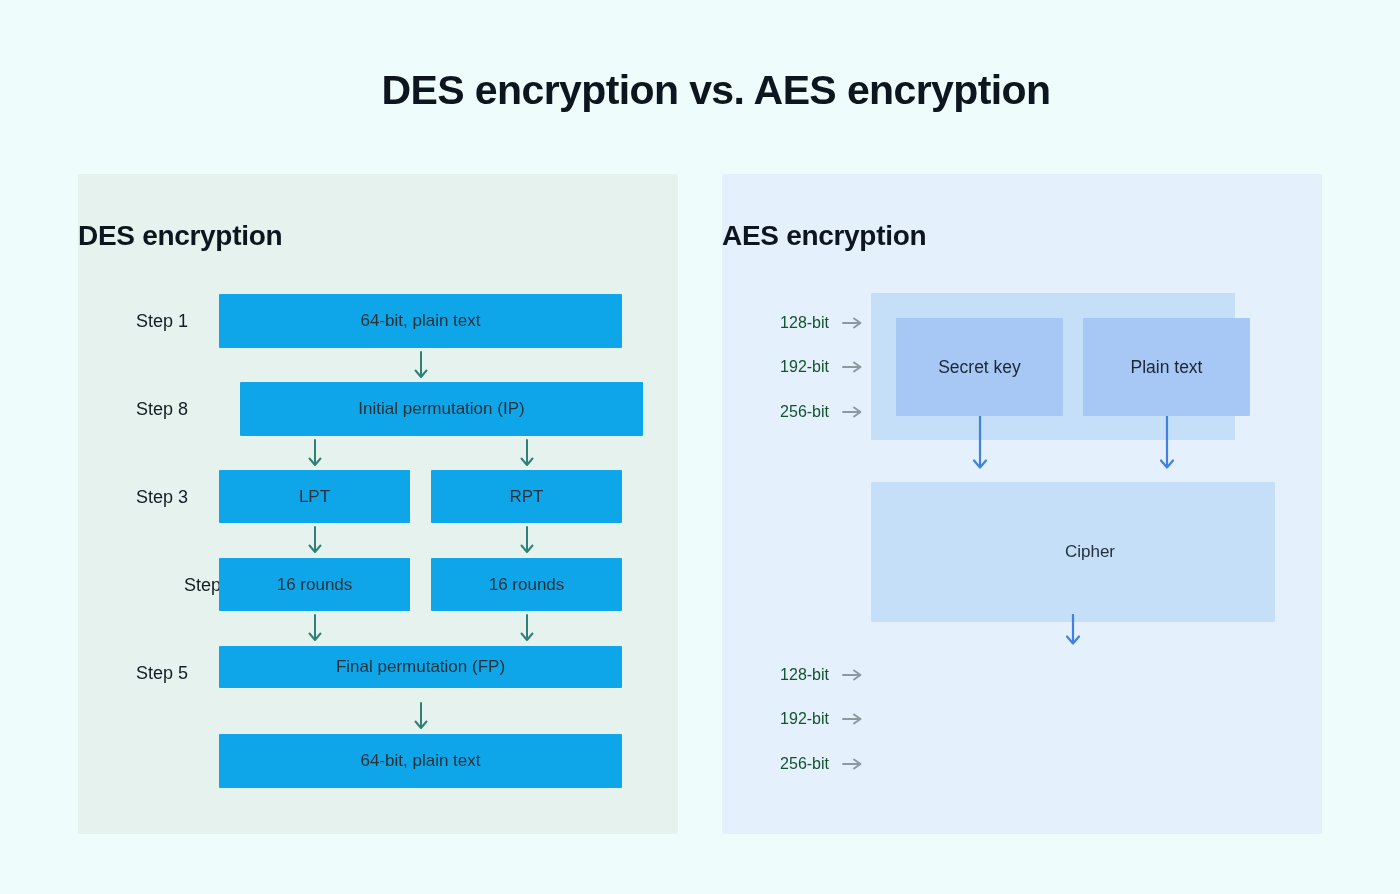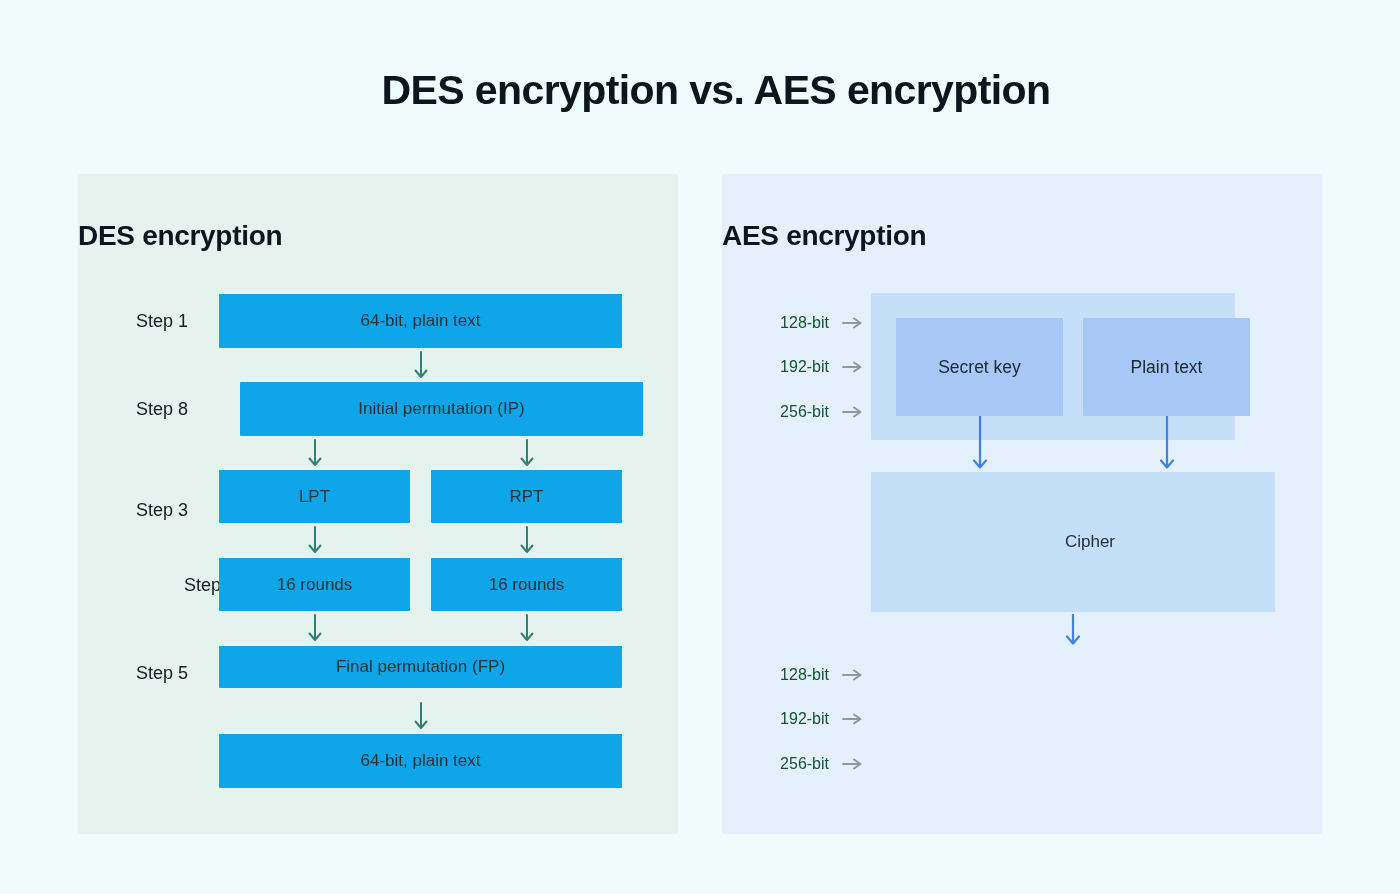--- a/index.html
+++ b/index.html
@@ -55,21 +55,21 @@
 
 <div class="page">
 
   <div class="title">DES encryption vs. AES encryption</div>
 
   <div class="panel panel-des">
     <div class="panel-heading">DES encryption</div>
 
     <div class="step-label" style="top:134px;">Step 1</div>
     <div class="step-label" style="top:222px;">Step 8</div>
-    <div class="step-label" style="top:310px;margin-top:13px;">Step 3</div>
+    <div class="step-label" style="top:310px;">Step 3</div>
     <div class="step-label" style="top:398px;margin-left:48px;">Step 4</div>
     <div class="step-label" style="top:486px;">Step 5</div>
 
     <div class="flowbox des-box" style="left:141px; top:120px; width:403px; height:54px;">64-bit, plain text</div>
 
     <svg class="varrow teal" style="left:336px; top:177px;" width="14" height="28" viewBox="0 0 14 28">
       <path d="M7 1 V25 M1.5 19.5 L7 26 L12.5 19.5" fill="none" stroke="currentColor" stroke-width="2" stroke-linecap="round" stroke-linejoin="round"></path>
     </svg>
 
     <div class="flowbox des-box" style="left:141px; top:208px; width:403px; height:54px;margin-left:21px;">Initial permutation (IP)</div>
@@ -137,21 +137,21 @@
       <div class="aes-inner plain">Plain text</div>
     </div>
 
     <svg class="varrow blue" style="left:250px; top:242px;" width="16" height="54" viewBox="0 0 16 54">
       <path d="M8 0 V50 M2 44.5 L8 51.5 L14 44.5" fill="none" stroke="currentColor" stroke-width="2.2" stroke-linecap="round" stroke-linejoin="round"></path>
     </svg>
     <svg class="varrow blue" style="left:437px; top:242px;" width="16" height="54" viewBox="0 0 16 54">
       <path d="M8 0 V50 M2 44.5 L8 51.5 L14 44.5" fill="none" stroke="currentColor" stroke-width="2.2" stroke-linecap="round" stroke-linejoin="round"></path>
     </svg>
 
-    <div class="flowbox aes-big" style="top:298px;padding-left:34px;">Cipher</div>
+    <div class="flowbox aes-big" style="top:308px;padding-left:34px;">Cipher</div>
 
     <svg class="varrow blue" style="left:343px; top:440px;" width="16" height="32" viewBox="0 0 16 32">
       <path d="M8 1 V28 M2 22.5 L8 29.5 L14 22.5" fill="none" stroke="currentColor" stroke-width="2.2" stroke-linecap="round" stroke-linejoin="round"></path>
     </svg>
 
     <div class="bit-row" style="top:488px;">
       <span class="bit-label">128-bit</span>
       <svg class="harrow" width="20" height="12" viewBox="0 0 20 12">
         <path d="M1 6 H17.5 M12 1.5 L18.5 6 L12 10.5" fill="none" stroke="currentColor" stroke-width="2" stroke-linecap="round" stroke-linejoin="round"></path>
       </svg>

